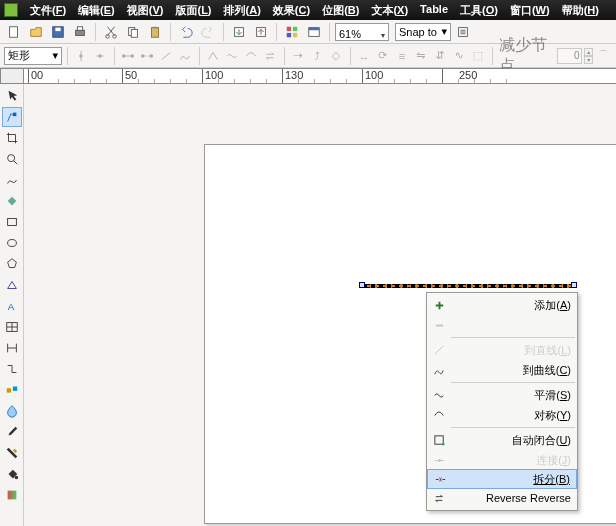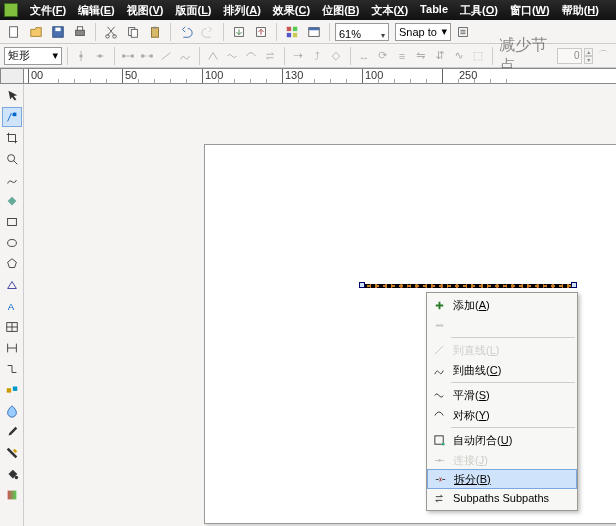--- a/index.html
+++ b/index.html
@@ -44,21 +44,21 @@
   .sel-line { position: absolute; top: 200px; left: 338px; width: 210px; height: 4px; background: repeating-linear-gradient(90deg,#000 0 4px,#c97b2a 4px 8px); border: 1px dashed #000; }
   .handle { position: absolute; width: 6px; height: 6px; border: 1px solid #006; background: #cfe3fb; }
 
   
   .ctx { position: absolute; left: 426px; top: 292px; width: 152px; background: #f7f7f5; border: 1px solid #9a9a92; box-shadow: 2px 2px 4px rgba(0,0,0,.25); padding: 2px 0; }
   .ctx .row { height: 20px; display: flex; align-items: center; padding: 0 6px 0 4px; gap: 6px; position: relative; }
   .ctx .row.disabled { color: #9a9a92; }
   .ctx .row.hl { background: #cfe3fb; border: 1px solid #7aa9e0; margin: -1px 0; text-decoration: underline; }
   .ctx .ic { width: 16px; height: 16px; display: flex; align-items: center; justify-content: center; }
   .ctx .ic svg { width: 13px; height: 13px; }
-  .ctx .lbl { flex: 1; white-space: nowrap; }
+  .ctx .lbl { flex: 1; white-space: nowrap; text-align: right; }
   .ctx .sep { height: 1px; background: #cfcfc7; margin: 2px 2px 2px 24px; }
 
 </style>
 </head>
 <body>
 
 <div class="menubar">
   <div class="app-icon"></div>
   <div id="menu-items" style="display: flex;">
       <div class="item">文件(<u>F</u>)</div>
@@ -496,15 +496,15 @@
         </svg>
       </div>
       <div class="lbl">拆分(<u>B</u>)</div>
     </div>
     <div class="row">
       <div class="ic">
         <svg viewBox="0 0 14 14">
           <path d="M3 5h7l-2-2M10 9H3l2 2" stroke="#333" fill="none"></path>
         </svg>
       </div>
-      <div class="lbl">Subpaths Subpaths</div>
+      <div class="lbl">Reverse Reverse</div>
     </div>
   </div>
 
 </body></html>

